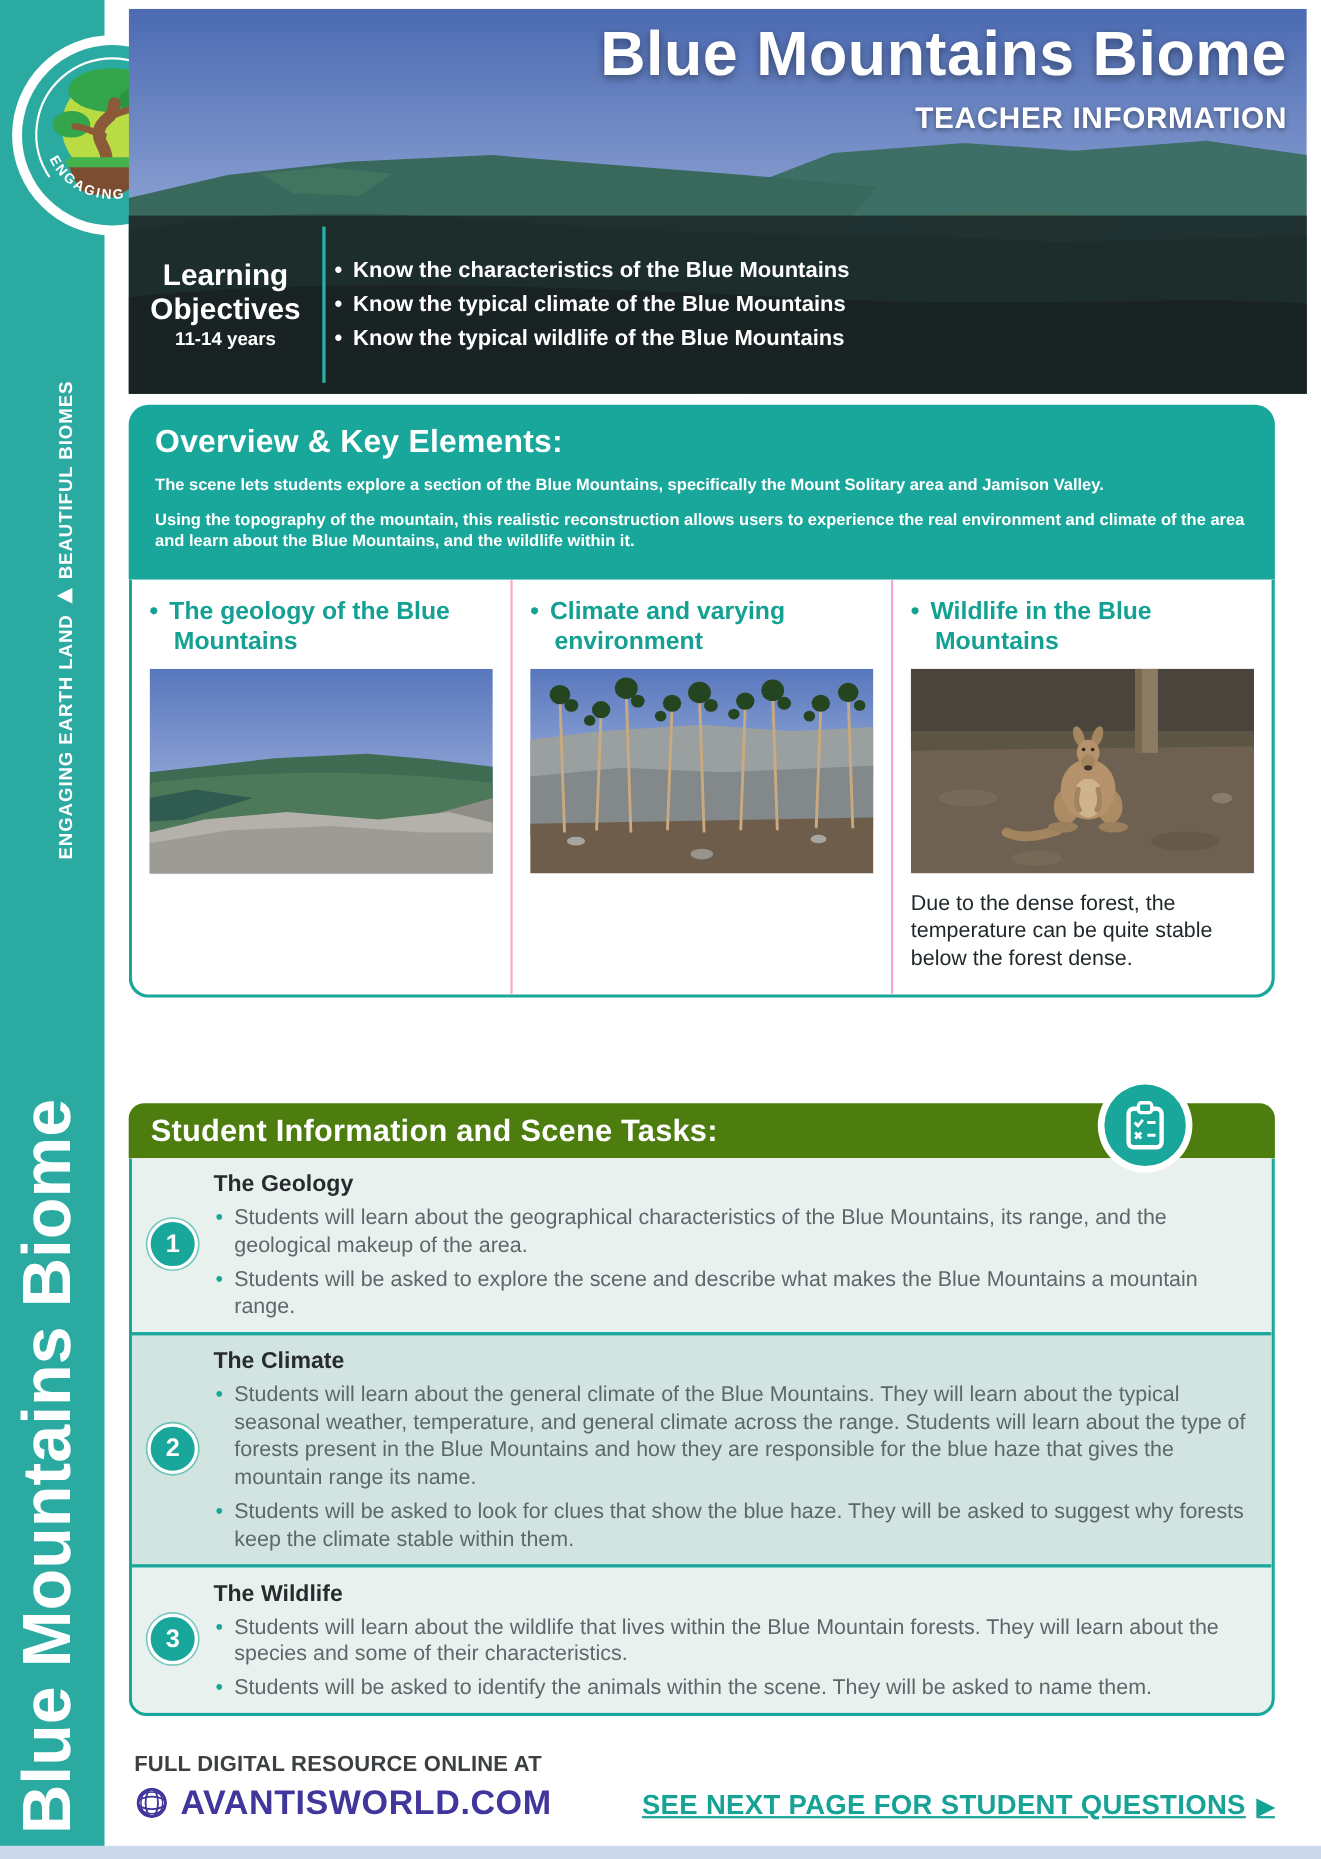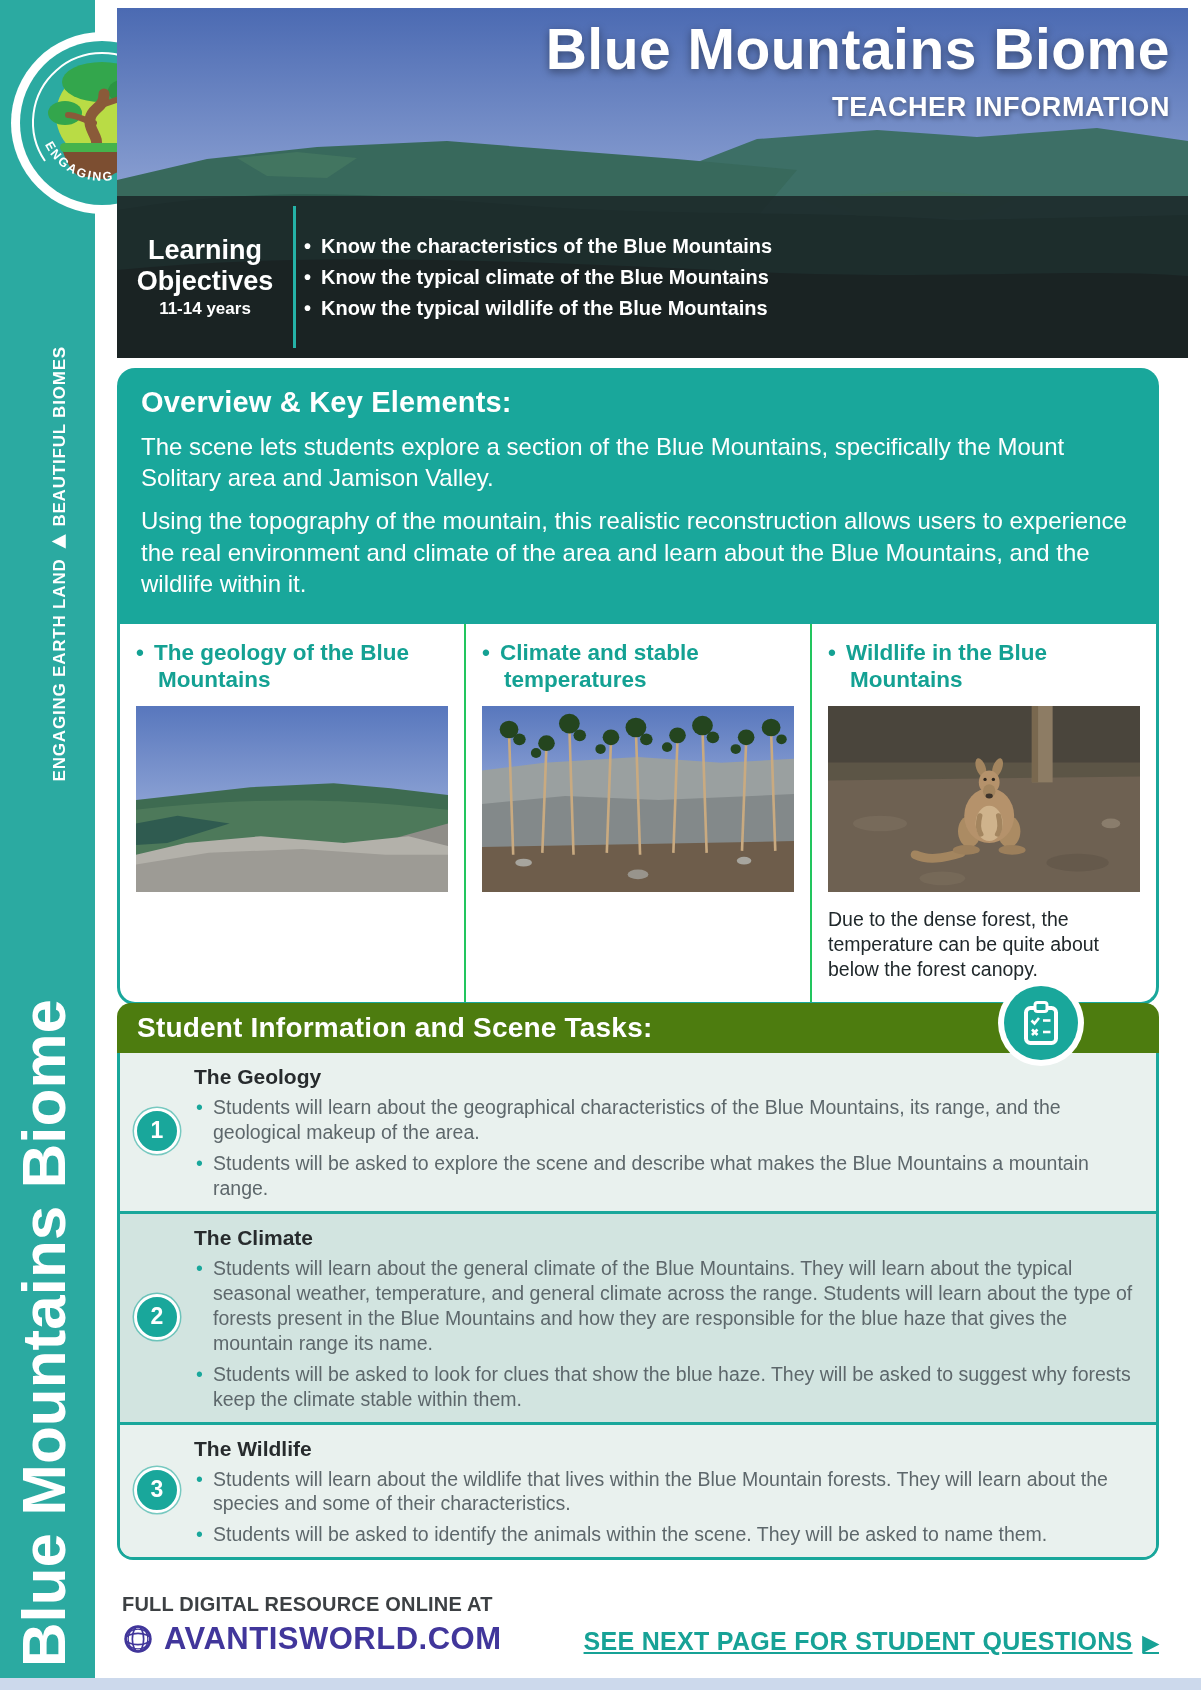--- a/index.html
+++ b/index.html
@@ -34,24 +34,24 @@
   .learning-divider { width:3px; background:#25b2a7; margin:10px 0; }
   .learning-bullets { flex:1; display:flex; flex-direction:column; justify-content:center;
                       padding-left:8px; gap:8px; }
   .lo-item { color:#fff; font-weight:700; font-size:20px; }
   .lo-item::before { content:"•"; margin-right:10px; }
 
   
   .overview-card { position:absolute; left:117px; top:368px; width:1042px; }
   .overview-top { background:#19a79b; border-radius:18px 18px 0 0; padding:18px 24px 13px; color:#fff; }
   .overview-top h2 { margin:0 0 12px; font-size:29px; font-weight:700; letter-spacing:0.2px; }
-  .overview-top p { margin:0 0 12px; font-size:24px; line-height:1.3; font-weight:400; }
+  .overview-top p { margin:0 0 12px; font-size:15px; line-height:1.3; font-weight:700; }
   .columns { display:flex; border:3px solid #19a79b; border-top:none;
              border-radius:0 0 18px 18px; background:#fff; overflow:hidden; }
-  .col { flex:1 1 0; min-width:0; padding:15px 16px 20px; border-right:2px solid #22c55e; }
+  .col { flex:1 1 0; min-width:0; padding:15px 16px 20px; border-right:2px solid #f9a8d4; }
   .col:last-child { border-right:none; }
   .col-head { color:#14a193; font-size:22.5px; font-weight:700; line-height:1.22;
               padding-left:22px; text-indent:-22px; }
   .col-head::before { content:"•"; padding-right:10px; }
   .col-img { display:block; width:100%; height:186px; margin-top:12px; }
   .col-caption { margin-top:15px; font-size:19.5px; color:#20282b; line-height:1.28; }
 
   
   .tasks { position:absolute; left:117px; top:1003px; width:1042px; }
   .tasks-bar { background:#4d7c0f; border-radius:14px 14px 0 0; color:#fff; font-size:28px;
@@ -175,21 +175,21 @@
           <path d="M0,96 L52,90 L110,83 L190,79 L245,84 L300,91 L300,190 L0,190 Z" fill="#3e6b51"></path>
           <path d="M0,106 C60,98 140,94 210,98 C250,100 280,104 300,106 L300,190 L0,190 Z" fill="#517d5c" opacity="0.8"></path>
           <path d="M0,120 L40,112 L90,120 L30,140 L0,142 Z" fill="#2f5b50"></path>
           <path d="M252,134 L300,120 L300,152 L262,150 Z" fill="#8f8d88"></path>
           <path d="M0,190 L0,152 L48,140 L120,133 L200,140 L262,133 L300,143 L300,190 Z" fill="#b3b1aa"></path>
           <path d="M0,190 L0,162 L70,150 L160,146 L240,152 L300,152 L300,190 Z" fill="#9d9b95"></path>
         </svg>
       </div>
 
       <div class="col">
-        <div class="col-head">Climate and stable temperatures</div>
+        <div class="col-head">Climate and varying environment</div>
         <svg class="col-img" viewBox="0 0 300 190" preserveAspectRatio="none">
           <rect width="300" height="100" fill="url(#gsky)"></rect>
           <path d="M0,66 L60,58 L150,52 L230,58 L300,54 L300,140 L0,146 Z" fill="#9aa0a0"></path>
           <path d="M0,100 L80,92 L170,96 L300,90 L300,150 L0,156 Z" fill="#83898a"></path>
           <path d="M0,144 L300,138 L300,190 L0,190 Z" fill="#6e5d4b"></path>
           <ellipse cx="40" cy="160" rx="8" ry="4" fill="#a7a59e"></ellipse>
           <ellipse cx="150" cy="172" rx="10" ry="5" fill="#98948c"></ellipse>
           <ellipse cx="252" cy="158" rx="7" ry="4" fill="#a7a59e"></ellipse>
           <g stroke="#c9aa80" stroke-width="2.5">
             <line x1="30" y1="152" x2="26" y2="28"></line>
@@ -249,21 +249,21 @@
             <path d="M164,112 C166,120 166,126 163,131" stroke="#a3855f" stroke-width="5" fill="none" stroke-linecap="round"></path>
             <ellipse cx="147" cy="63" rx="4.5" ry="10" fill="#a3855f" transform="rotate(-18 147 63)"></ellipse>
             <ellipse cx="163" cy="63" rx="4.5" ry="10" fill="#a3855f" transform="rotate(18 163 63)"></ellipse>
             <ellipse cx="155" cy="78" rx="10" ry="12" fill="#b5926b"></ellipse>
             <ellipse cx="155" cy="87" rx="6" ry="7" fill="#a3855f"></ellipse>
             <ellipse cx="155" cy="92" rx="3.5" ry="2.5" fill="#3d332a"></ellipse>
             <circle cx="151" cy="75" r="1.6" fill="#2c251e"></circle>
             <circle cx="159" cy="75" r="1.6" fill="#2c251e"></circle>
           </g>
         </svg>
-        <div class="col-caption">Due to the dense forest, the temperature can be quite about below the forest canopy.</div>
+        <div class="col-caption">Due to the dense forest, the temperature can be quite stable below the forest dense.</div>
       </div>
 
     </div>
   </section>
 
   <section class="tasks">
     <div class="tasks-bar">
       <span>Student Information and Scene Tasks:</span>
     </div>
     <div class="clipboard">

